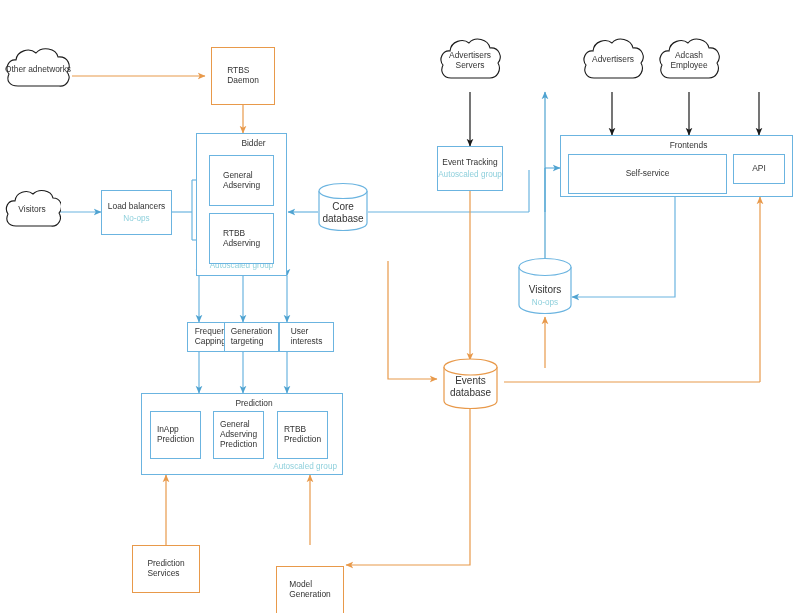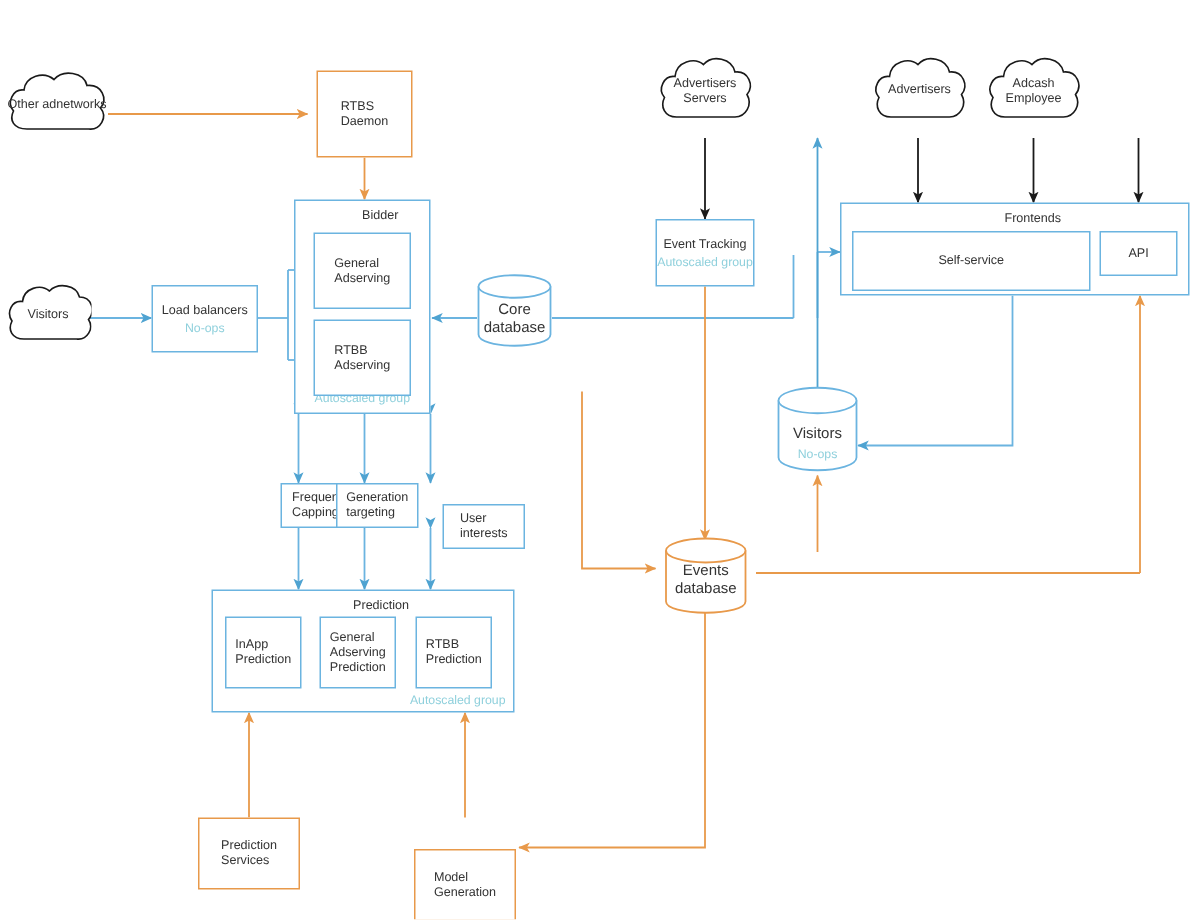--- a/index.html
+++ b/index.html
@@ -253,21 +253,21 @@
   </div>
 
   <div class="node box blue" style="left:187px;top:322px;width:55px;height:30px;">
     <div class="lbl">Frequency
 Capping</div>
   </div>
   <div class="node box blue" style="left:224px;top:322px;width:55px;height:30px;">
     <div class="lbl">Generation
 targeting</div>
   </div>
-  <div class="node box blue" style="left:279px;top:336px;width:55px;height:30px;margin-left:16px;">
+  <div class="node box blue" style="left:279px;top:322px;width:55px;height:30px;">
     <div class="lbl">User
 interests</div>
   </div>
 
   <div class="node box blue" style="left:141px;top:393px;width:202px;height:82px;"></div>
   <div class="grouplbl" style="left:141px;top:398px;width:202px;text-align:center;">Prediction</div>
   <div class="autoscaled" style="left:141px;top:462px;width:202px;text-align:right;padding-right:6px;box-sizing:border-box;">Autoscaled group</div>
 
   <div class="node box blue" style="left:150px;top:411px;width:51px;height:48px;">
     <div class="lbl">InApp

